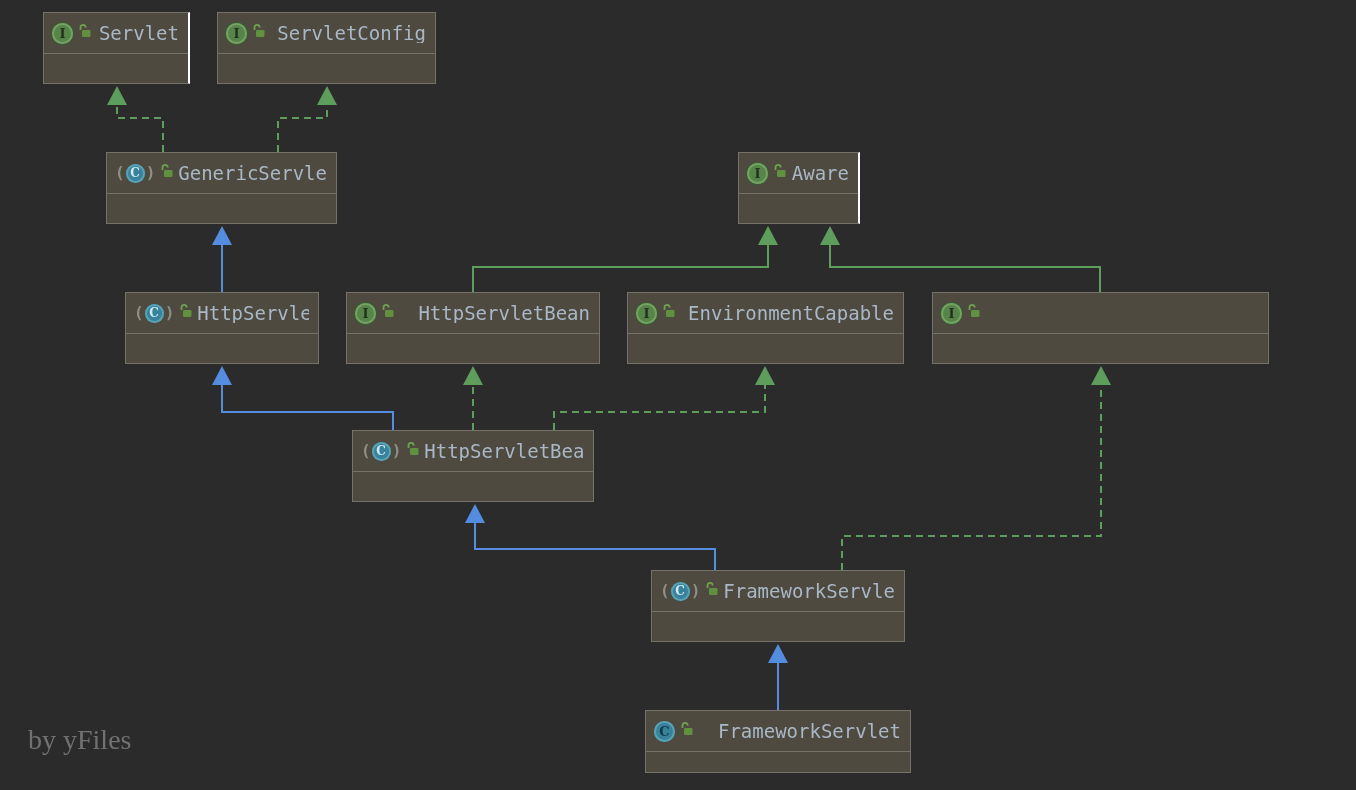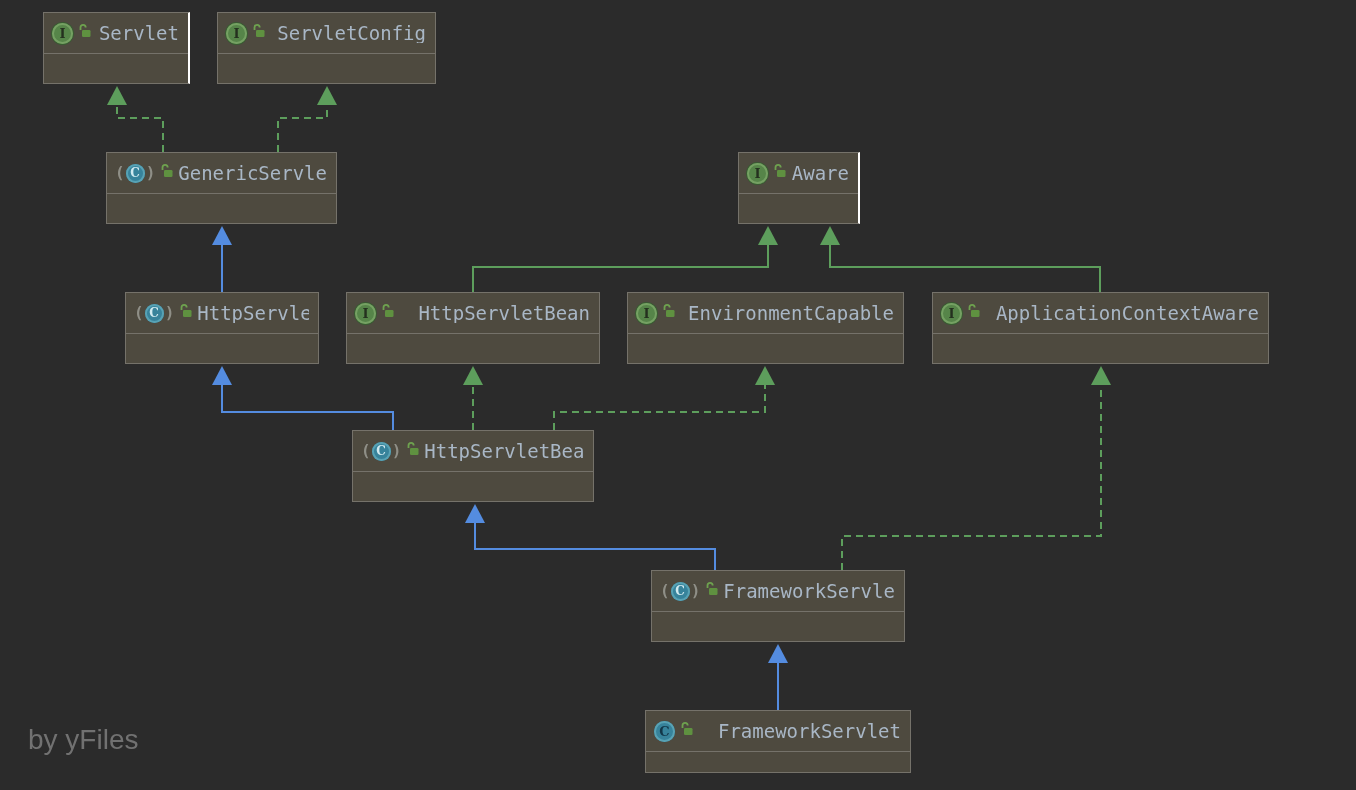--- a/index.html
+++ b/index.html
@@ -77,21 +77,21 @@
   .paren{
     color:#8f8f87;font-size:16px;line-height:1;font-weight:bold;
     font-family:"DejaVu Sans Mono",monospace;
   }
   .paren.open{margin-right:1px;}
   .paren.close{margin-left:1px;}
   .lock{flex:0 0 auto;margin-top:-4px;}
   .watermark{
     position:absolute;z-index:3;
     left:28px;top:724px;
-    font-family:Liberation Sans, sans-serif;
+    font-family:Liberation Serif, serif;
     font-size:28px;color:var(--watermark-color);
   }
 </style>
 </head>
 <body>
 
 <div id="canvas">
 
   <svg class="edges" width="1356" height="790" viewBox="0 0 1356 790">
     <g>
@@ -248,21 +248,20 @@
 
   <div class="node" style="left:932px;top:292px;width:337px;">
     <div class="node-header">
       <span class="ic-circle ic-interface">
           <span>I</span>
         </span>
       <svg class="lock" width="13" height="14" viewBox="0 0 13 14">
           <path d="M2.5 6 V3.5 a2.6 2.6 0 0 1 5.2 0" fill="none" stroke="#6ea24f" stroke-width="1.8"></path>
           <rect x="4" y="6" width="8.5" height="7" rx="1.2" fill="#5f9140"></rect>
         </svg>
-      <span class="node-label">ApplicationContextAware</span>
     </div>
     <div class="node-body"></div>
   </div>
 
   <div class="node" style="left:352px;top:430px;width:242px;">
     <div class="node-header">
       <span class="abs-wrap">
         <span class="paren open">(</span>
           <span class="ic-circle ic-class-abstract">
             <span>C</span>

